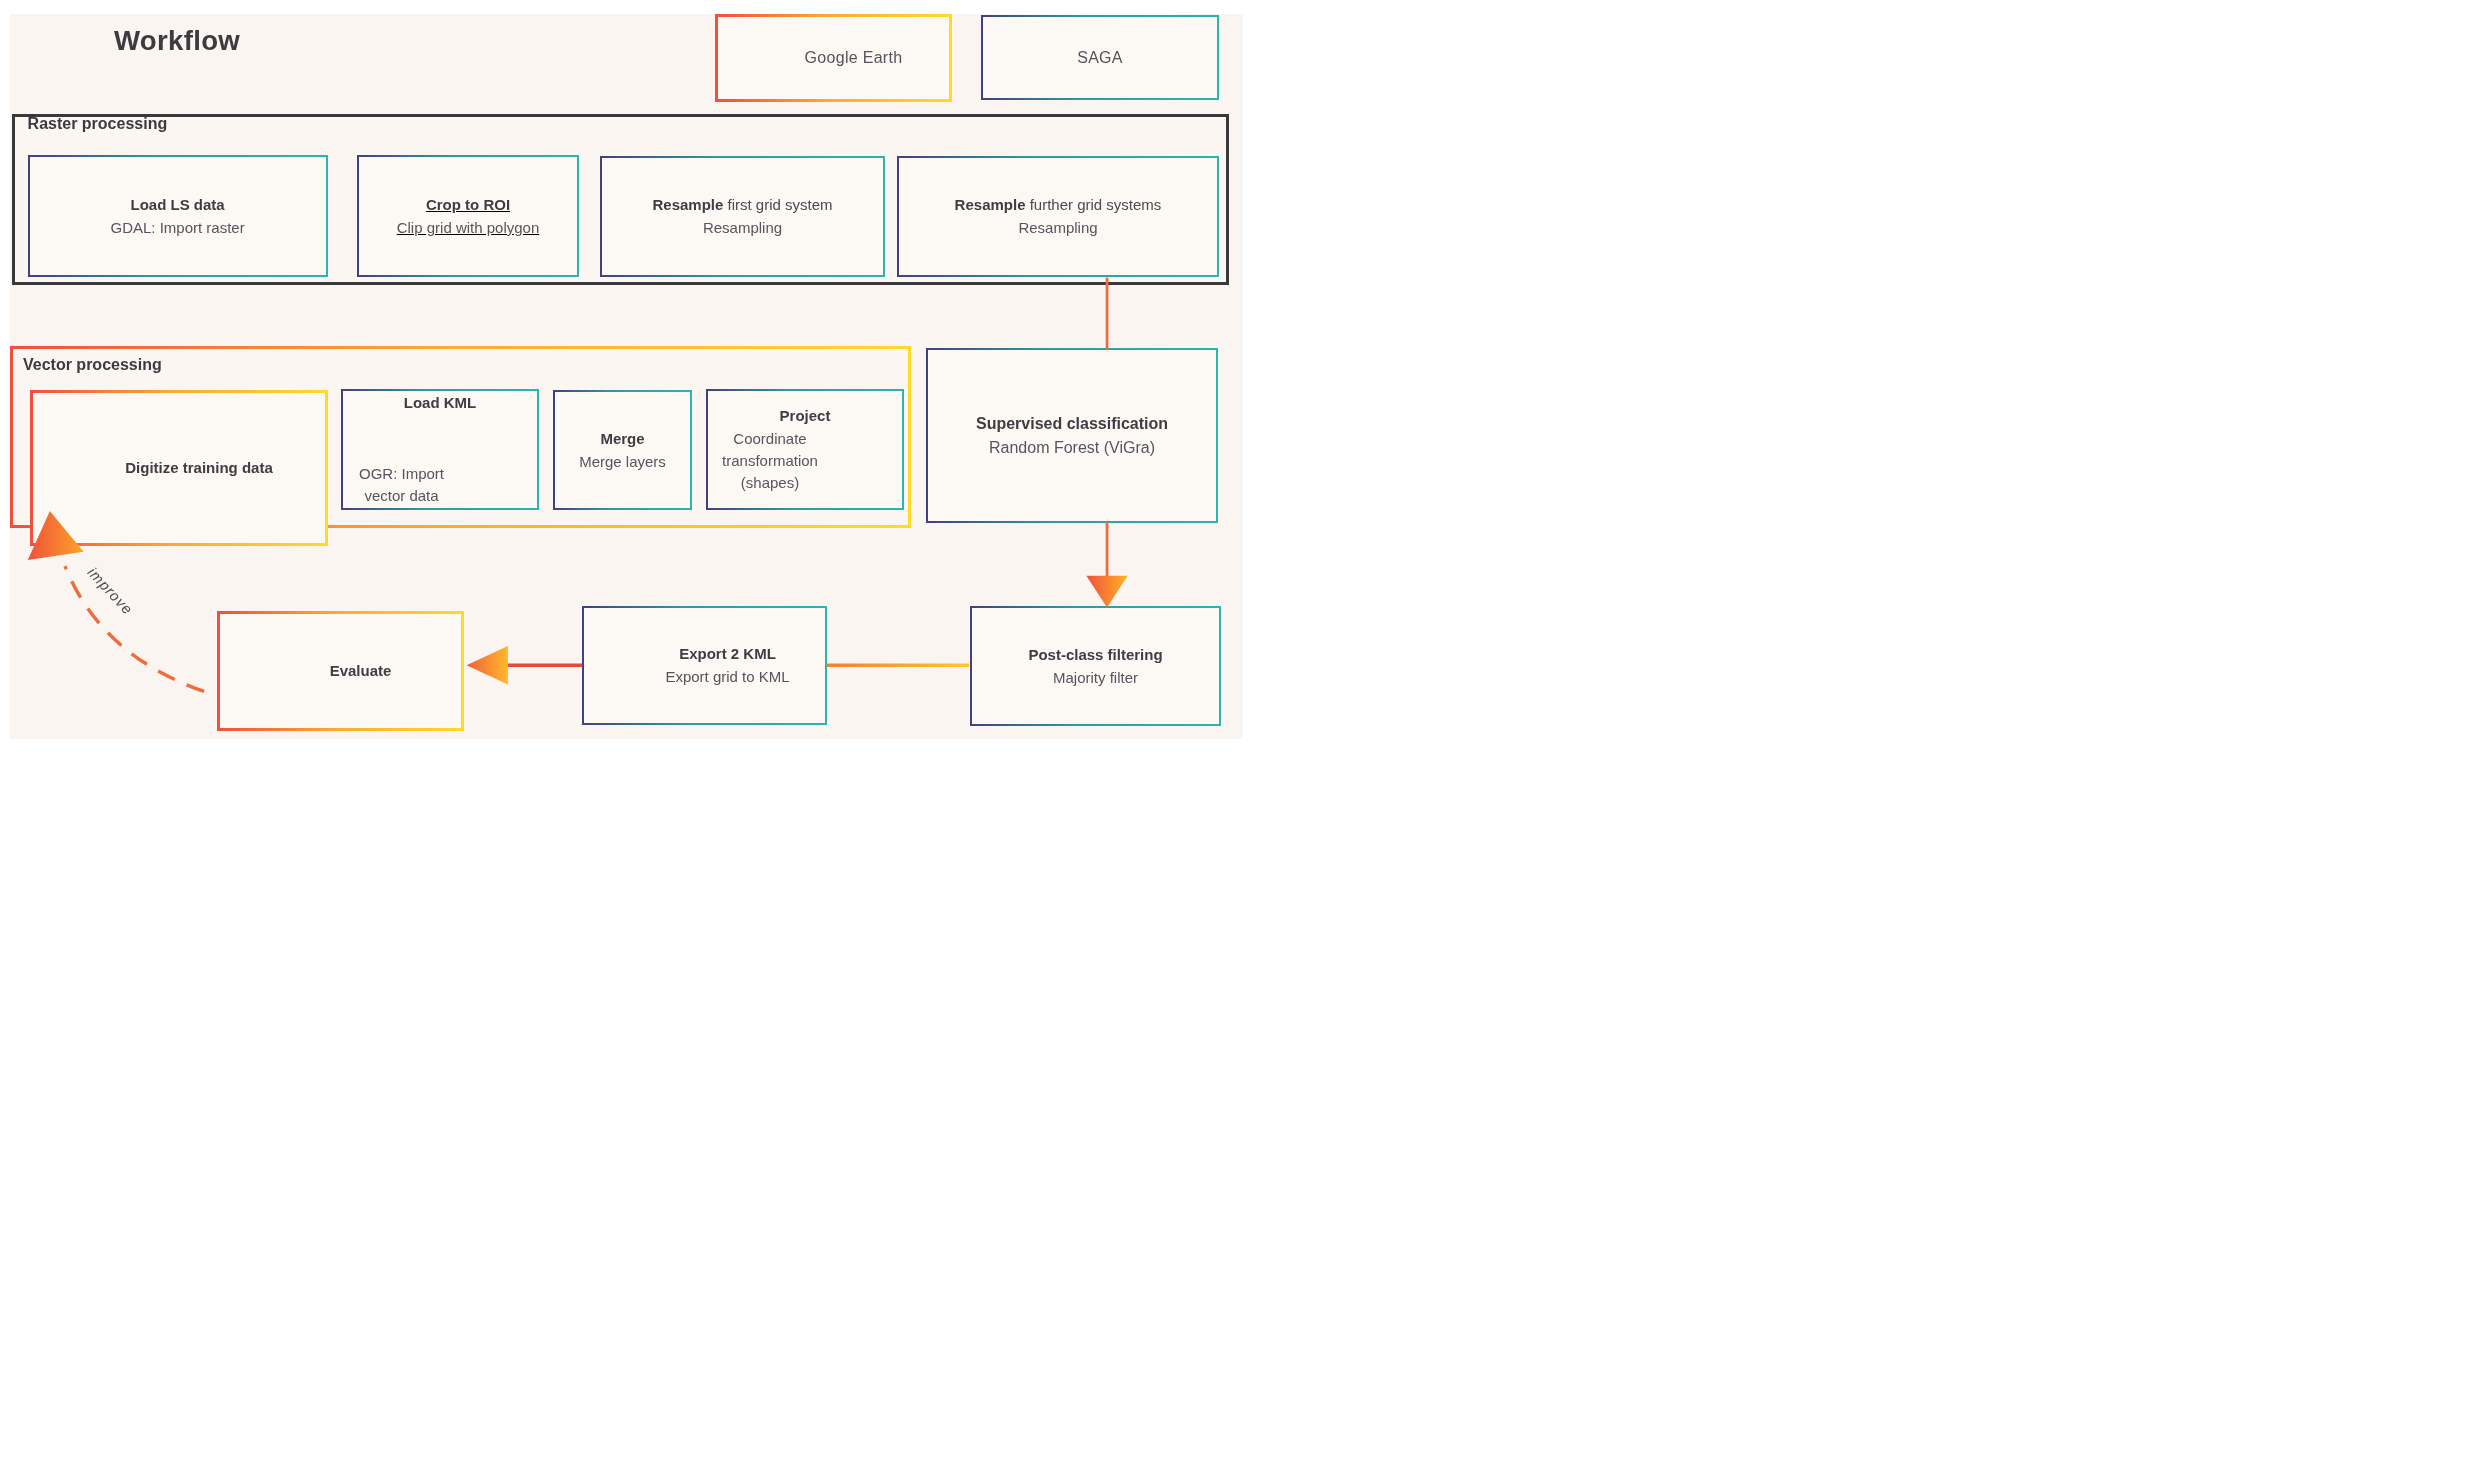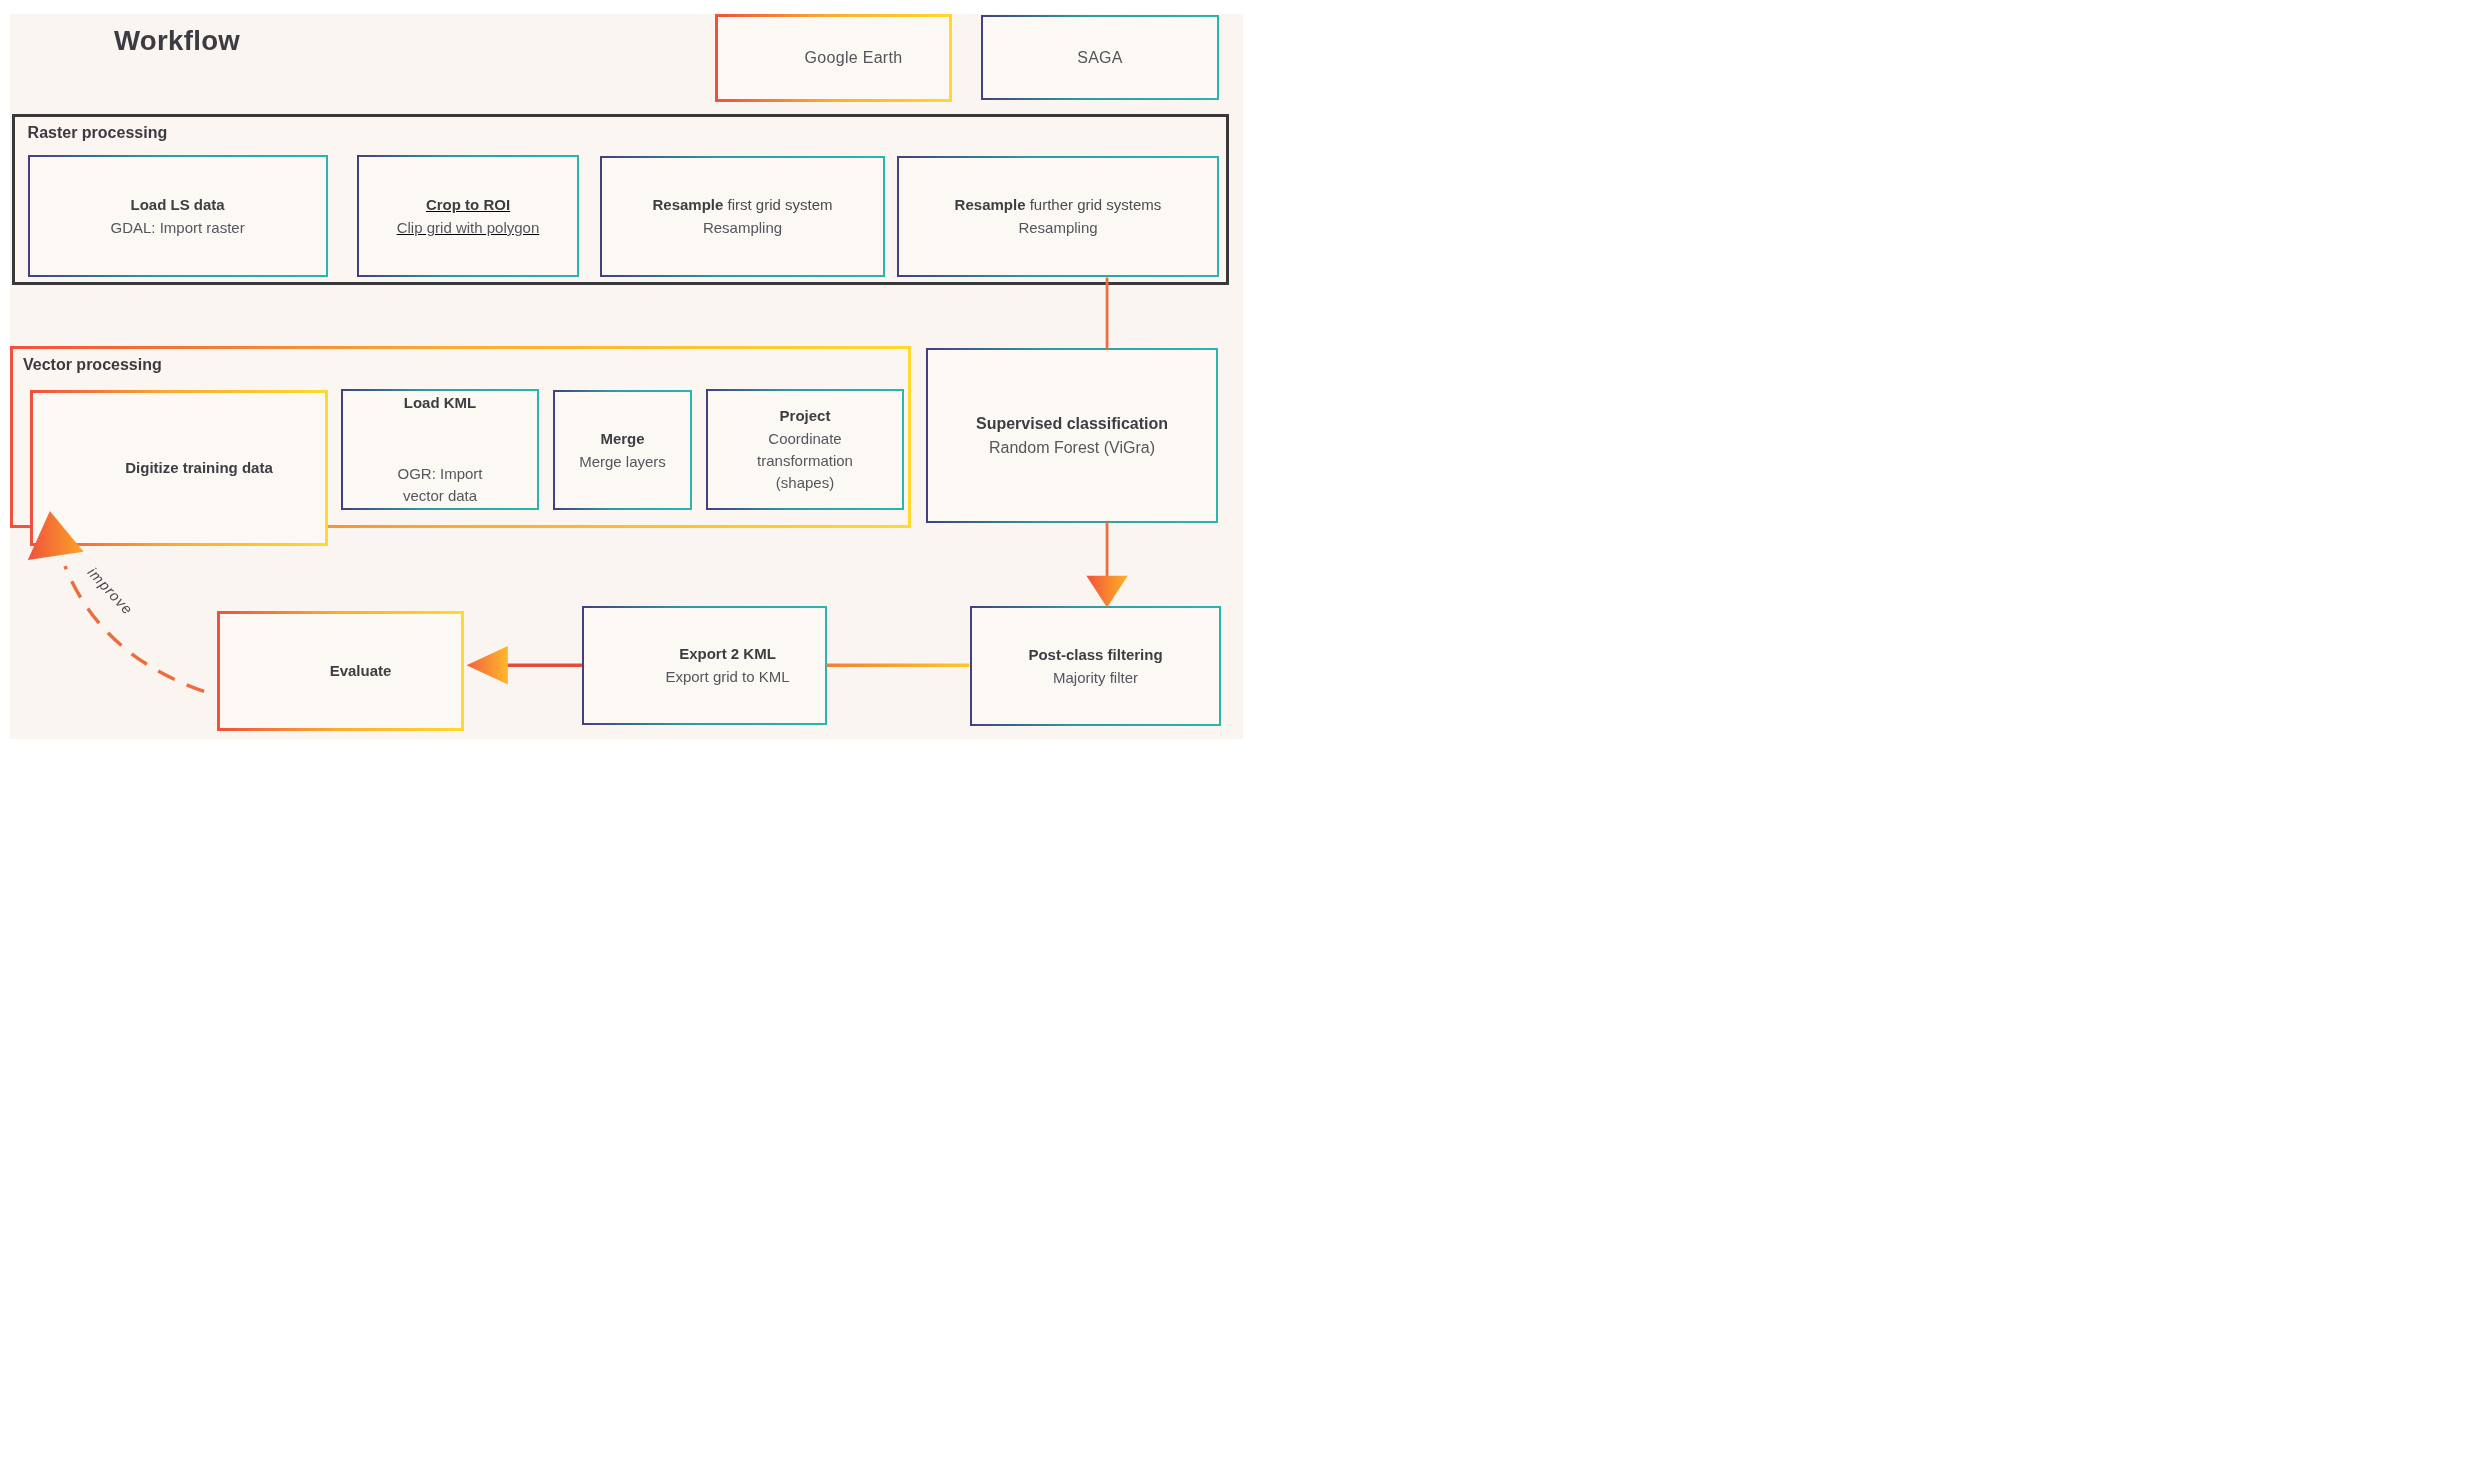--- a/index.html
+++ b/index.html
@@ -7,40 +7,40 @@
         font-family:"Liberation Sans", sans-serif;}
   #slide{position:absolute;left:9.6px;top:13.8px;width:1234px;height:726px;background:#faf5f0;}
 
   .abs{position:absolute;}
   #page-title{left:114px;top:25px;font-size:27.6px;font-weight:bold;color:#3b3b41;letter-spacing:0.3px;}
 
   
   .ge-border{border:3.4px solid;border-image:linear-gradient(90deg,#f2503c,#fbab31 48%,#ffd92b) 1;padding-left:40px;}
   .saga-border{border:2.8px solid;border-image:linear-gradient(90deg,#42417e,#2f9aa0 42%,#2bb5ae) 1;}
 
-  .box{position:absolute;background:#fcf9f5;display:flex;flex-direction:column;align-items:center;
+  .box{position:absolute;background:#fcf9f5;display:flex;flex-direction:column;
        justify-content:center;text-align:center;box-sizing:border-box;}
   .box .title{font-size:15px;font-weight:bold;color:#3d3d44;line-height:1.45;}
   .box .sub{font-size:15px;color:#55555e;line-height:1.45;margin-top:1.4px;}
   .title-line{font-size:15px;line-height:1.45;}
   .title-line .b{font-weight:bold;color:#3d3d44;}
   .title-line .r{font-weight:normal;color:#4a4a52;}
 
   .container-label{position:absolute;font-size:16px;font-weight:bold;color:#3a3a40;}
 
   
   #legend-ge{left:715px;top:13.8px;width:237px;height:88px;}
   #legend-saga{left:981px;top:15px;width:238px;height:85px;}
   .legend-box{position:absolute;background:#fcf9f5;display:flex;align-items:center;justify-content:center;
               box-sizing:border-box;font-size:16px;color:#53535b;letter-spacing:0.3px;}
 
   
   #raster-container{left:12.4px;top:114px;width:1217px;height:171px;border:3.4px solid #39393b;background:#fbf6f1;box-sizing:border-box;}
   #vector-container{left:10.3px;top:346px;width:901px;height:182px;background:#fbf6f1;box-sizing:border-box;}
-  #raster-label{left:27.6px;top:124px;}
+  #raster-label{left:27.6px;top:115px;}
   #vector-label{left:23px;top:356px;}
 
   
   #box-load-ls{left:27.6px;top:155px;width:300px;height:122px;}
   #box-crop-roi{left:357px;top:155px;width:222px;height:122px;text-decoration:underline;}
   #box-resample1{left:600px;top:156px;width:285px;height:121px;border-radius:9px;}
   #box-resample2{left:897px;top:156px;width:322px;height:121px;}
 
   
   #box-digitize{left:30px;top:390px;width:298px;height:156px;}

